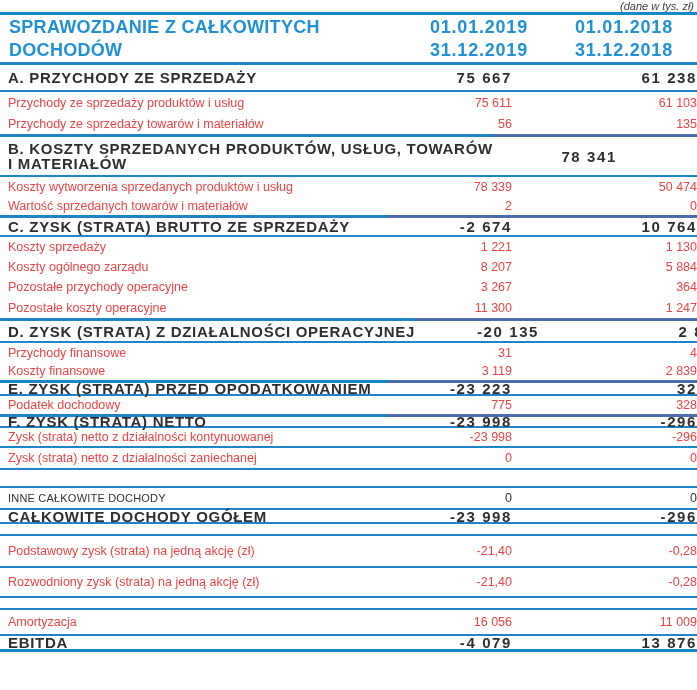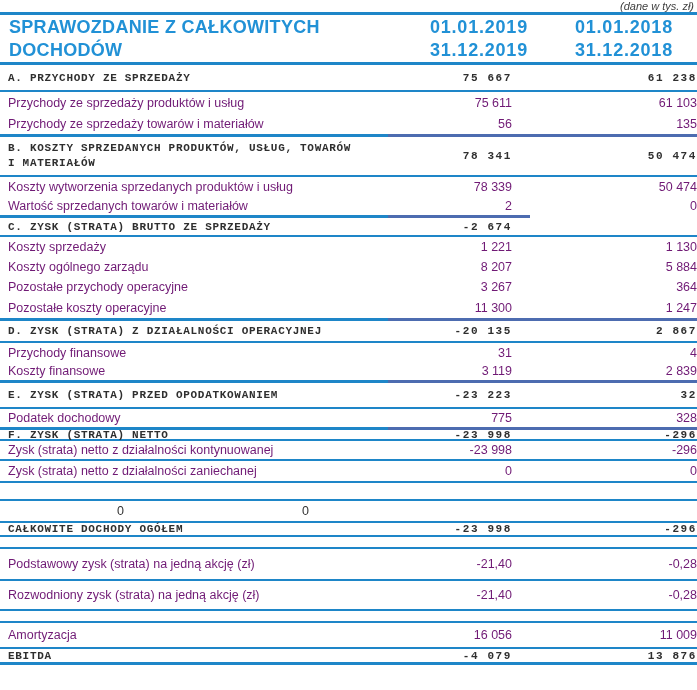--- a/index.html
+++ b/index.html
@@ -29,41 +29,40 @@
   .hc1{flex:0 0 142px;text-align:right;padding-right:2px;letter-spacing:.8px}
   .hc2{flex:0 0 167px;text-align:right;padding-right:24px;letter-spacing:.8px}
 
   .row{display:flex;align-items:stretch;background:#fff}
   .cell{display:flex;align-items:center;white-space:nowrap}
   .lab{flex:0 0 388px;padding-left:8px;flex-direction:column;align-items:flex-start;justify-content:center}
   .lab div{white-space:nowrap}
   .v1{flex:0 0 142px;justify-content:flex-end;padding-right:18px}
   .v2{flex:0 0 167px;justify-content:flex-end;}
 
-  .detail{font-size:12.5px;color:#701a75}
+  .detail{font-size:12.5px;color:#ef4444}
   .section{
-    font-weight:bold;font-size:11px;letter-spacing:.7px;color:#2f2f2f;
+    font-weight:bold;font-size:15px;letter-spacing:.7px;color:#2f2f2f;
     border-bottom:2px solid var(--cyan);
-    font-family:Liberation Mono, monospace;
   }
   .section .v1,.section .v2{letter-spacing:1.6px}
   .two-line .lab{line-height:15px}
   .split-top > .lab{border-top:3px solid var(--cyan)}
   .split-top > .v1,.split-top > .v2{border-top:3px solid var(--slate)}
   .top-cyan{border-top:2px solid var(--cyan)}
   .sep{border-bottom:2px solid var(--cyan)}
   .bottom-thick{border-bottom:3px solid var(--cyan)}
   .caps{font-size:11px;letter-spacing:.2px;color:#333}
   .caps .v1,.caps .v2{font-size:12.5px;letter-spacing:0}
   .gap{background:#fff}
 
   .h10{height:10px}.h16{height:16px}.h18{height:18px}.h19{height:19px}
   .h20{height:20px}.h21{height:21px}.h22{height:22px}.h23{height:14px}
   .h24{height:16px}.h25{height:25px}.h27{height:27px}.h28{height:28px}
-  .h29{height:29px}.h30{height:30px}.h34{height:34px}.h43{height:43px}
+  .h29{height:16px}.h30{height:30px}.h34{height:34px}.h43{height:43px}
 </style>
 </head>
 <body>
 
 <div class="page">
   <div class="note">(dane w tys. zł)</div>
   <div class="topline"></div>
 
   <div class="header">
     <div class="hcell htitle">
@@ -122,20 +121,21 @@
           <div>Wartość sprzedanych towarów i materiałów</div>
         </div>
         <div class="cell v1">2</div>
         <div class="cell v2">0</div>
       </div>
       <div class="row section split-top h22">
         <div class="cell lab">
           <div>C. ZYSK (STRATA) BRUTTO ZE SPRZEDAŻY</div>
         </div>
         <div class="cell v1">-2 674</div>
+        <div class="cell v2">10 764</div>
       </div>
       <div class="row detail h20">
         <div class="cell lab">
           <div>Koszty sprzedaży</div>
         </div>
         <div class="cell v1">1 221</div>
         <div class="cell v2">1 130</div>
       </div>
       <div class="row detail h20">
         <div class="cell lab">
@@ -209,20 +209,23 @@
       </div>
       <div class="row detail sep h22">
         <div class="cell lab">
           <div>Zysk (strata) netto z działalności zaniechanej</div>
         </div>
         <div class="cell v1">0</div>
         <div class="cell v2">0</div>
       </div>
       <div class="row gap h16 gap"></div>
       <div class="row caps top-cyan h22">
+        <div class="cell lab">
+          <div>INNE CAŁKOWITE DOCHODY</div>
+        </div>
         <div class="cell v1">0</div>
         <div class="cell v2">0</div>
       </div>
       <div class="row section top-cyan h24">
         <div class="cell lab">
           <div>CAŁKOWITE DOCHODY OGÓŁEM</div>
         </div>
         <div class="cell v1">-23 998</div>
         <div class="cell v2">-296</div>
       </div>

